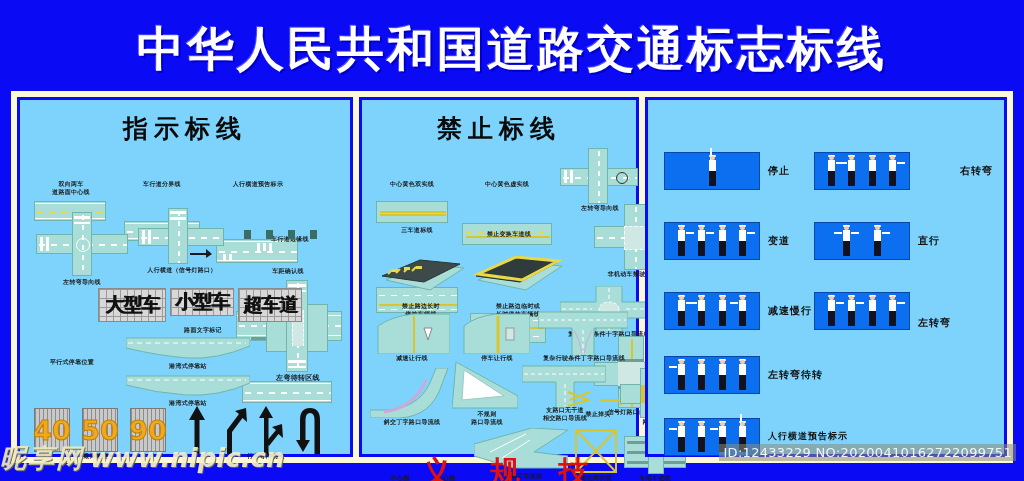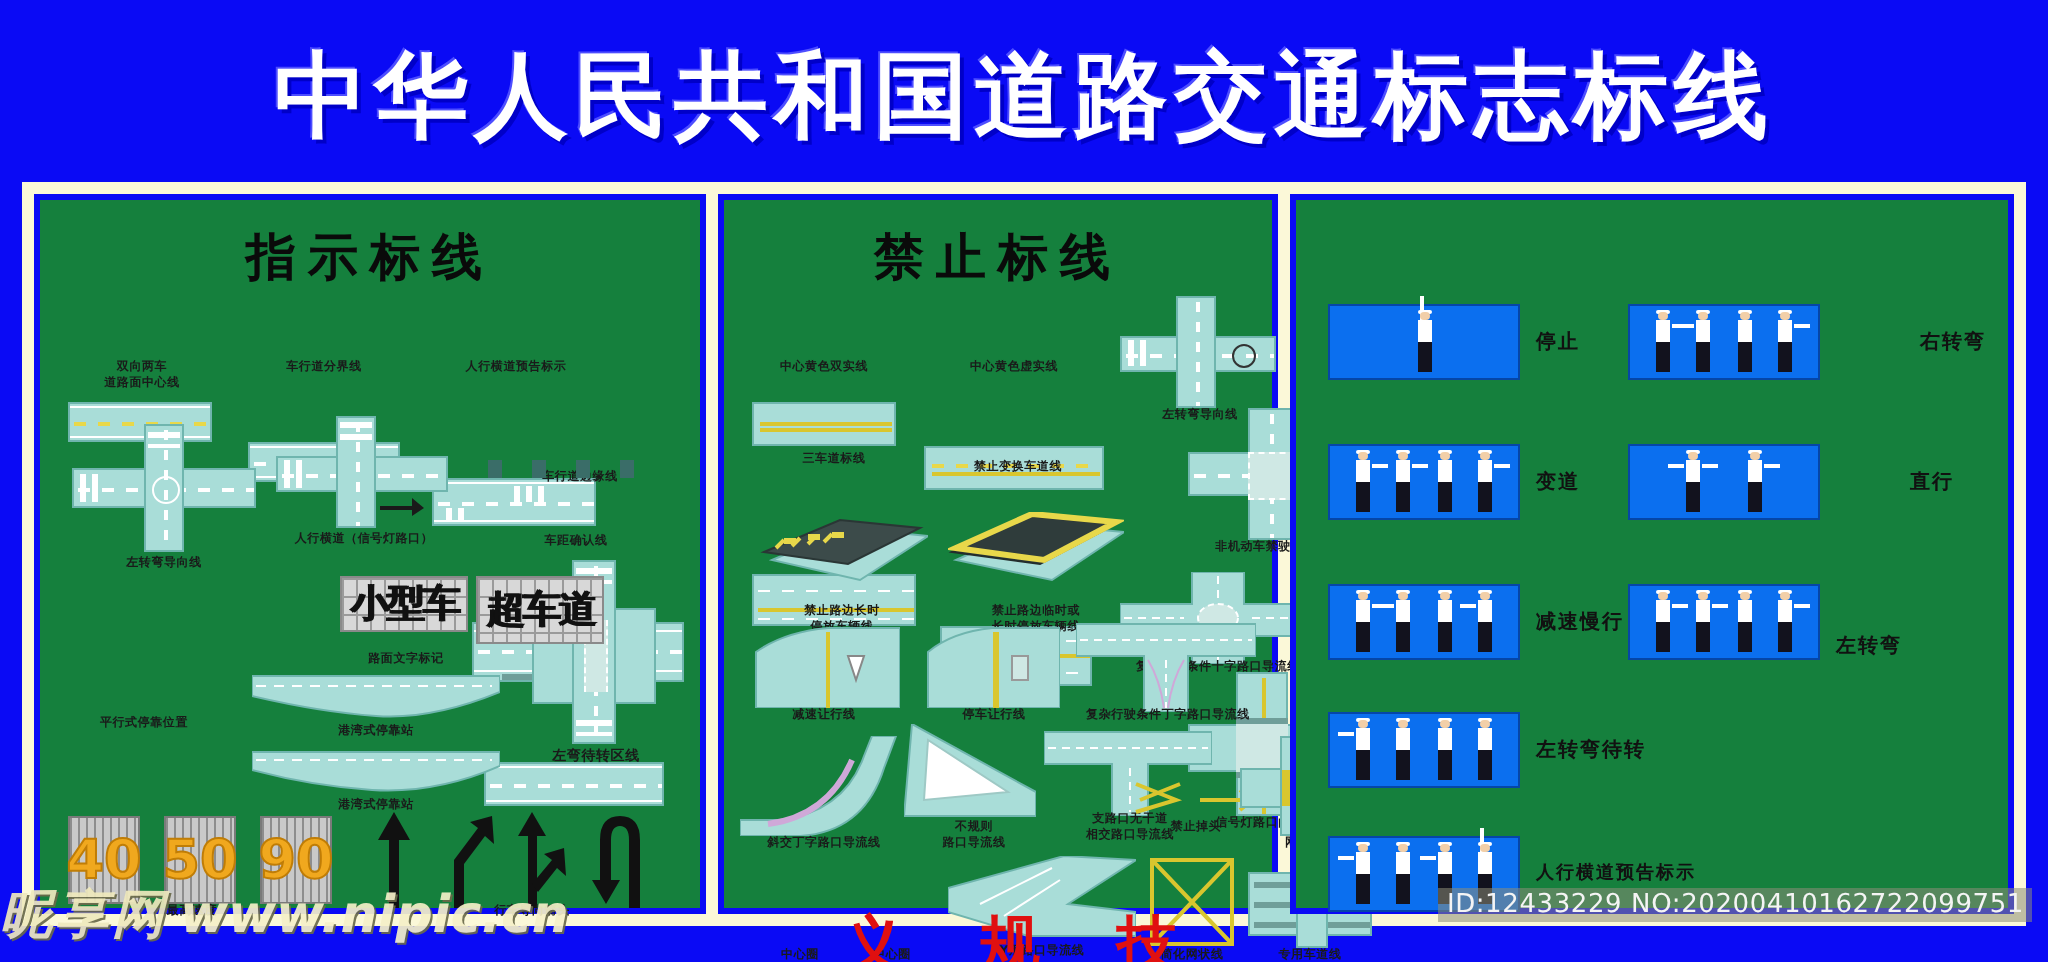--- a/index.html
+++ b/index.html
@@ -21,21 +21,21 @@
   
   #board{
     position:absolute;left:8px;top:88px;width:1008px;height:378px;
     background:#fbf8d8;
     border:3px solid #0a0af5;
     box-sizing:border-box;
     display:flex;flex-direction:row;
     padding:6px 6px;gap:6px;
   }
   .panel{
-    background:#15803d;
+    background:#7dd3fc;
     border:3px solid #0a0af5;
     box-sizing:border-box;
     position:relative;
   }
   #panel-indicative{width:336px;}
   #panel-prohibitive{width:280px;}
   #panel-gestures{flex:1;}
   .panel-title{
     text-align:center;font-weight:bold;color:#0a0a0a;
     font-size:25px;letter-spacing:6px;
@@ -232,20 +232,21 @@
       <div class="road" style="position:absolute;left:0;top:24px;width:62px;height:48px;"></div>
       <div class="road" style="position:absolute;left:20px;top:0;width:22px;height:92px;">
         <div class="ln vdash-w" style="left:10px;top:2px;width:2px;height:88px;"></div>
       </div>
       <div class="ln" style="position:absolute;left:26px;top:30px;width:10px;height:36px;background:#cfe8e4;border-left:1px dashed #fff;border-right:1px dashed #fff;"></div>
       <div class="ln zebra-v" style="position:absolute;left:22px;top:4px;width:18px;height:8px;"></div>
       <div class="ln zebra-v" style="position:absolute;left:22px;bottom:4px;width:18px;height:8px;"></div>
     </div>
     <div class="cap" style="left:240px;top:274px;width:76px;font-size:7px;">左弯待转区线</div>
 
+    <div class="tile" style="left:78px;top:188px;width:68px;height:34px;">大型车</div>
     <div class="tile" style="left:150px;top:188px;width:64px;height:28px;">小型车</div>
     <div class="tile" style="left:218px;top:188px;width:64px;height:34px;">超车道</div>
     <div class="cap" style="left:140px;top:226px;width:86px;">路面文字标记</div>
 
     <div class="cap" style="left:10px;top:258px;width:84px;">平行式停靠位置</div>
 
     <div class="fig" style="left:106px;top:236px;width:124px;height:24px;">
       <svg width="124" height="24" viewBox="0 0 124 24">
         <path d="M0 2 H124 V10 Q90 24 62 22 Q34 20 0 12 Z" fill="#a9ddd8" stroke="#6fb5ae" stroke-width="1"></path>
         <path d="M2 7 H120" stroke="#ffffff" stroke-width="1" stroke-dasharray="5 4"></path>
@@ -572,21 +573,21 @@
           <span class="legs"></span>
         </div>
       <div class="cop">
           <span class="armR"></span>
           <span class="cap2"></span>
           <span class="head"></span>
           <span class="torso"></span>
           <span class="legs"></span>
         </div>
     </div>
-    <div class="glabel" style="left:270px;top:134px;margin-left:37px;">直行</div>
+    <div class="glabel" style="left:270px;top:134px;">直行</div>
 
     <div class="gbox" style="left:16px;top:192px;width:96px;height:38px;">
       <div class="cop">
           <span class="armR"></span>
           <span class="cap2"></span>
           <span class="head"></span>
           <span class="torso"></span>
           <span class="legs"></span>
         </div>
       <div class="cop">

